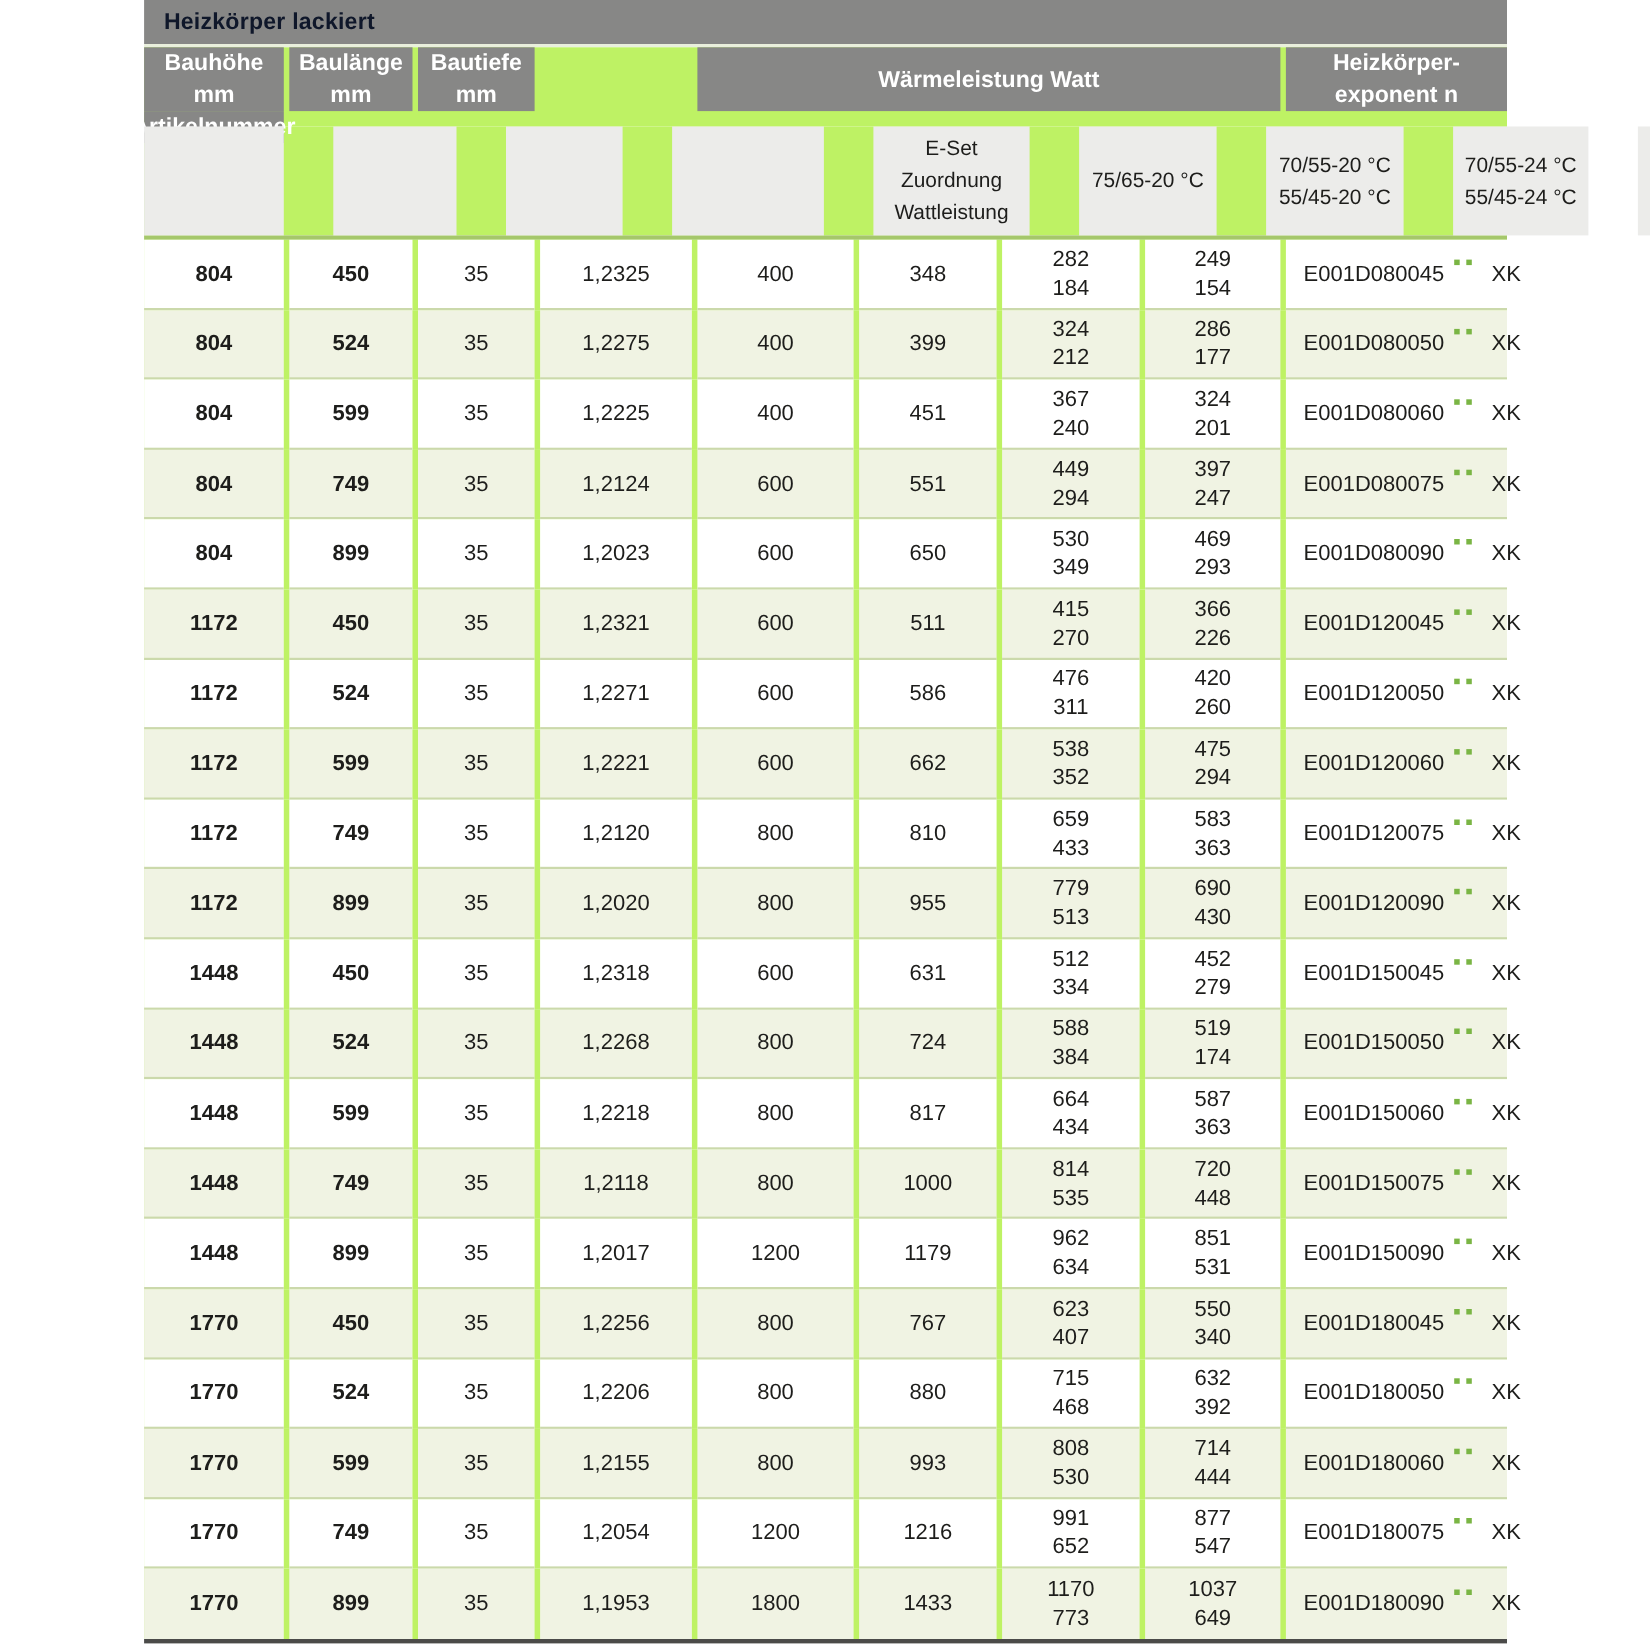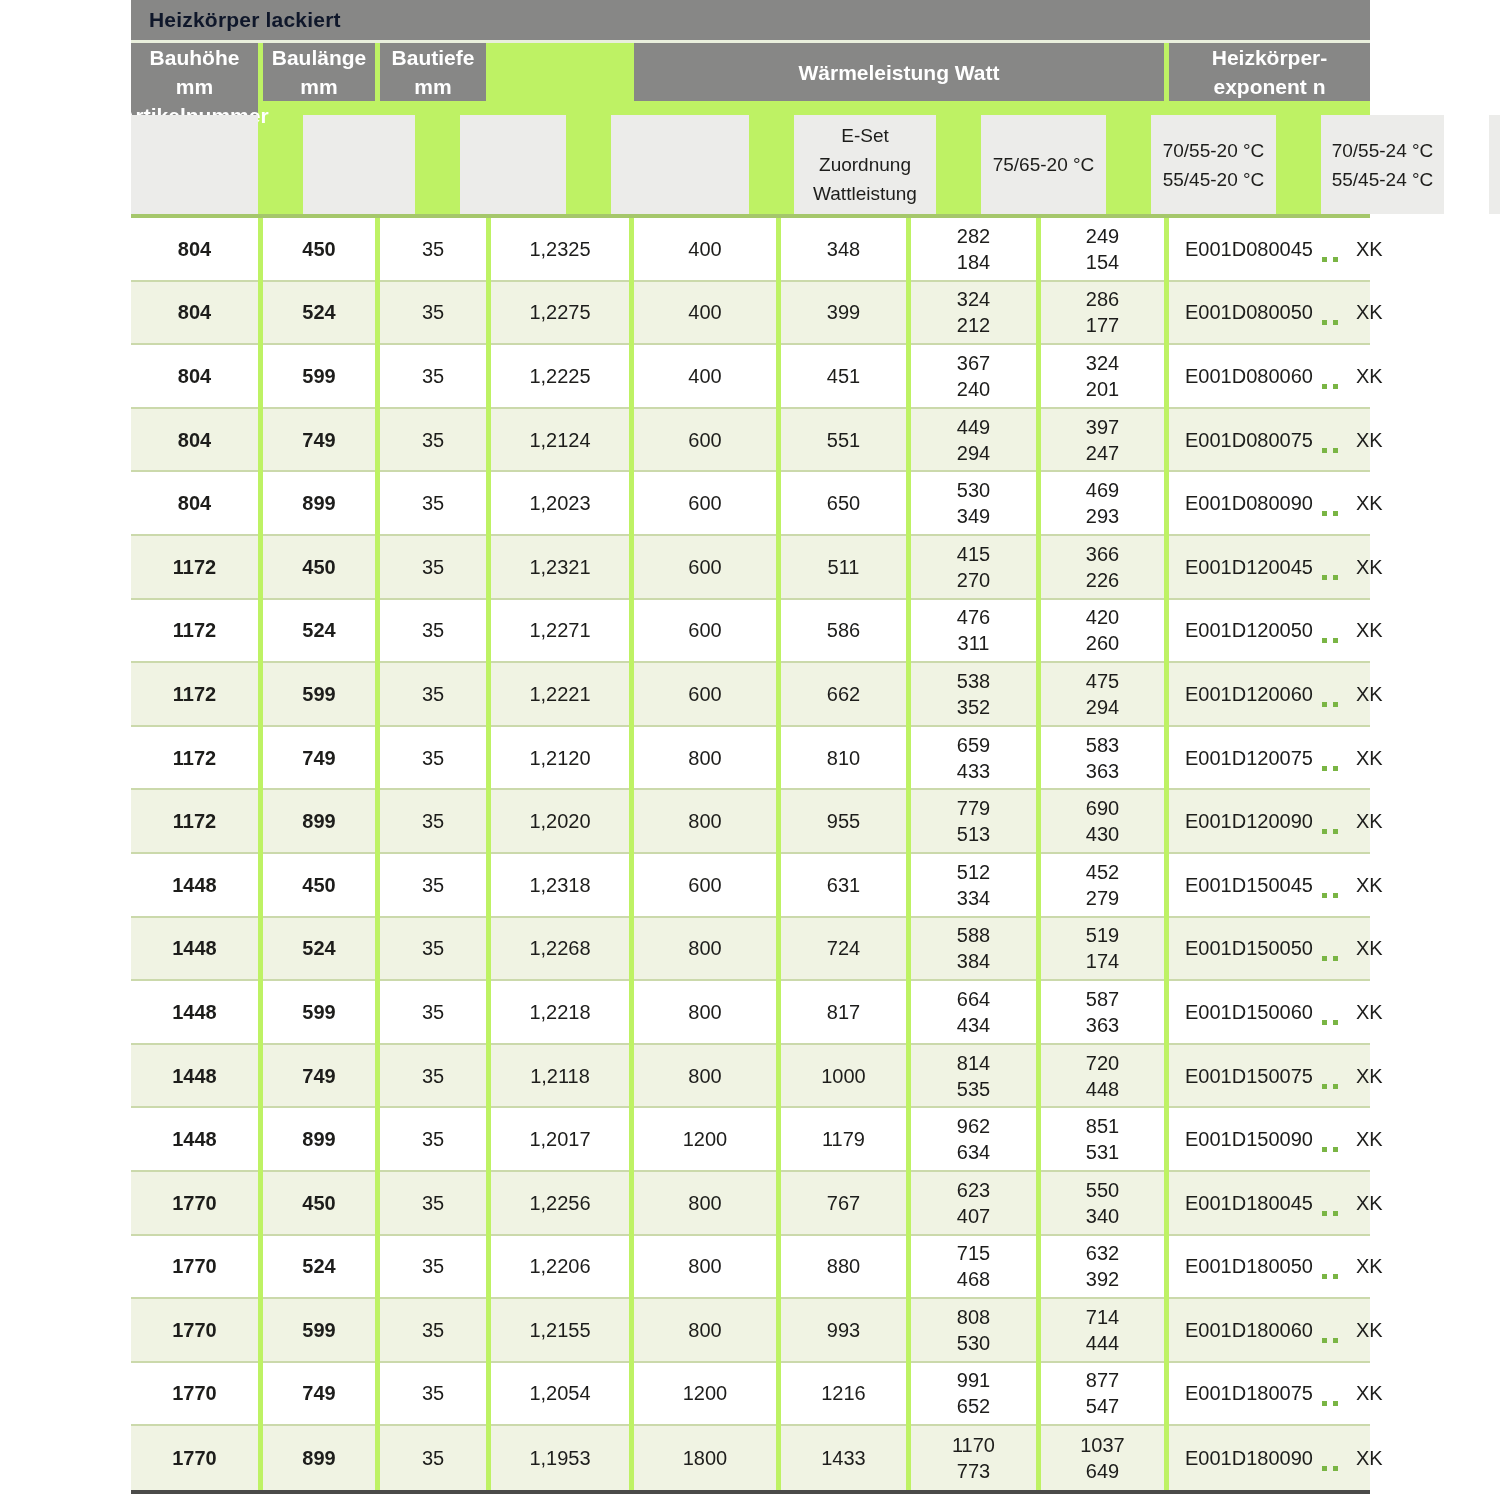--- a/index.html
+++ b/index.html
@@ -51,21 +51,21 @@
 
   .row .c{
     height:63.6px;box-sizing:border-box;border-bottom:2px solid var(--row-line);
     background:#ffffff;display:flex;align-items:center;justify-content:center;
     font-size:20px;line-height:26px;text-align:center;white-space:pre-line;
   }
   .row:nth-child(even) .c{background:var(--row-alt-bg);}
   .row:last-child .c{border-bottom:none;}
   .c.b{font-weight:bold;}
   .c.art{justify-content:flex-start;padding-left:16px;font-size:20px;}
-  .artwrap{display:flex;align-items:flex-end;}
+  .artwrap{display:flex;align-items:flex-start;}
   .dot{display:inline-block;width:5px;height:5px;background:var(--dot-green);}
   .dot.d1{margin-left:9px;}
   .dot.d2{margin-left:6px;}
   .art .suffix{margin-left:18px;}
 </style>
 </head>
 <body>
 
 <div class="tbl">
   <div class="titlebar">

